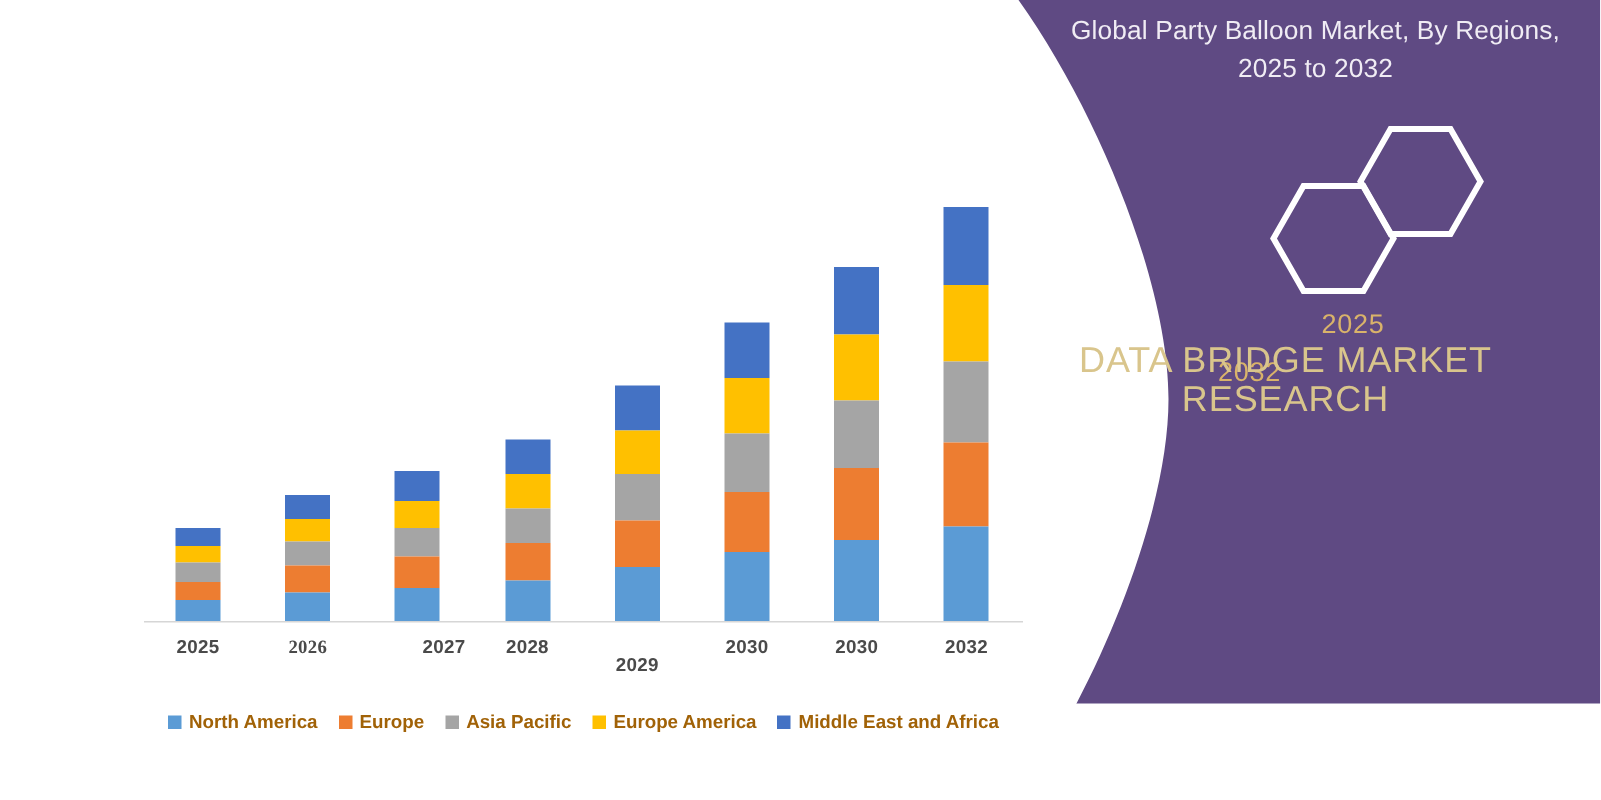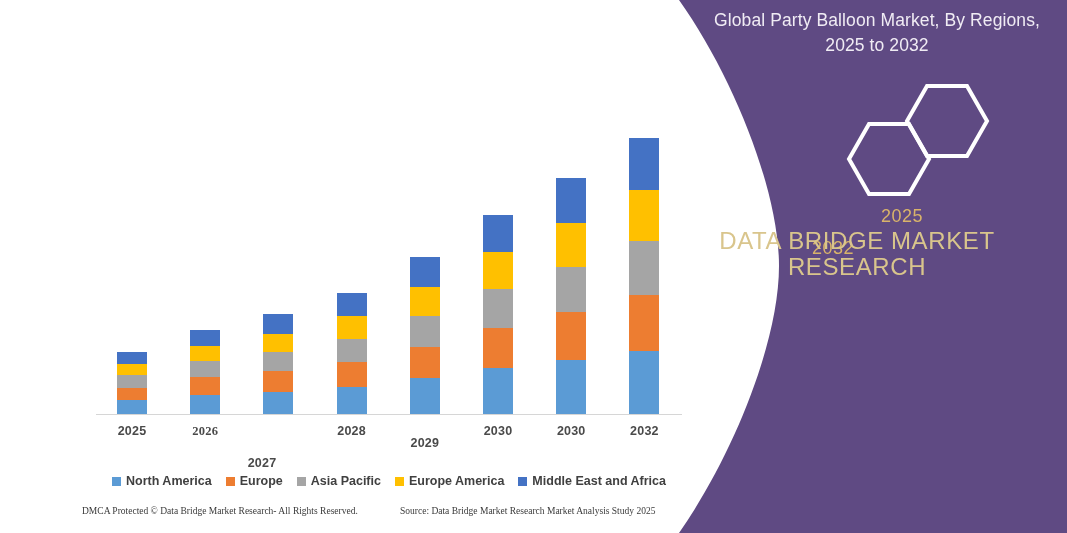--- a/index.html
+++ b/index.html
@@ -10,21 +10,21 @@
     font-family:"Liberation Sans", sans-serif;
     position:relative;
   }
   #infographic{
     position:absolute;left:0;top:0;width:1067px;height:533px;
     background:#ffffff;overflow:hidden;
   }
 
   
   .purple-panel{
-    position:absolute;right:0;top:0;width:420px;height:533px;
+    position:absolute;right:0;top:0;width:420px;height:469px;
     overflow:hidden;
   }
   .purple-panel svg{position:absolute;left:0;top:0;}
   .panel-content{
     position:absolute;left:0;top:0;width:420px;height:533px;
   }
   .panel-title{
     position:absolute;left:60px;top:8px;width:340px;
     text-align:center;
     color:#f0ecf4;font-size:17.5px;line-height:25px;
@@ -83,21 +83,21 @@
     position:absolute;left:96px;top:472px;width:586px;height:18px;
     display:flex;align-items:center;justify-content:center;gap:0px;
   }
   .legend-item{
     display:flex;align-items:center;margin:0 7px;
   }
   .legend-swatch{
     width:9px;height:9px;margin-right:5px;display:inline-block;
   }
   .legend-text{
-    color:#404040;font-size:12.5px;font-weight:bold;white-space:nowrap;
+    color:#a16207;font-size:12.5px;font-weight:bold;white-space:nowrap;
   }
 
   .footer{
     position:absolute;left:82px;top:506px;width:600px;height:16px;
     font-family:"Liberation Serif", serif;
     font-size:9.5px;color:#3a3a3a;
   }
   .footer .left{position:absolute;left:0;top:0;white-space:nowrap;}
   .footer .right{position:absolute;left:318px;top:0;white-space:nowrap;}
 </style>
@@ -163,21 +163,21 @@
         <div class="seg" style="height: 55.9483px; background: rgb(237, 125, 49);"></div>
         <div class="seg" style="height: 53.9138px; background: rgb(165, 165, 165);"></div>
         <div class="seg" style="height: 50.8621px; background: rgb(255, 192, 0);"></div>
         <div class="seg" style="height: 51.8793px; background: rgb(68, 114, 196);"></div>
       </div>
     </div>
 
   <div class="xlabels" id="xlabels">
       <span class="xlab" style="left: 6px;">2025</span>
       <span class="xlab" style="left: 79.2px; font-family: Liberation Serif, serif;">2026</span>
-      <span class="xlab" style="left: 136px; margin-top: 32px;">2027</span>
+      <span class="xlab" style="left: 170px;">2027</span>
       <span class="xlab" style="left: 225.6px;">2028</span>
       <span class="xlab" style="left: 298.8px; margin-top: 12px;">2029</span>
       <span class="xlab" style="left: 372px;">2030</span>
       <span class="xlab" style="left: 445.2px;">2030</span>
       <span class="xlab" style="left: 518.4px;">2032</span>
     </div>
 
   <div class="legend" id="legend">
       <div class="legend-item">
         <span class="legend-swatch" style="background: rgb(91, 155, 213);"></span>
@@ -194,24 +194,20 @@
       <div class="legend-item">
         <span class="legend-swatch" style="background: rgb(255, 192, 0);"></span>
         <span class="legend-text">Europe America</span>
       </div>
       <div class="legend-item">
         <span class="legend-swatch" style="background: rgb(68, 114, 196);"></span>
         <span class="legend-text">Middle East and Africa</span>
       </div>
     </div>
 
-  <div class="footer">
-    <span class="left">DMCA Protected © Data Bridge Market Research- All Rights Reserved.</span>
-    <span class="right">Source: Data Bridge Market Research  Market Analysis Study 2025</span>
-  </div>
 
   <div class="purple-panel">
     <svg width="420" height="533" viewBox="0 0 420 533">
       <path d="M 32 0 C 86 76, 132 190, 132 266 C 132 342, 86 456, 32 533 L 420 533 L 420 0 Z" fill="#5f4a83"></path>
     </svg>
 
     <div class="panel-content">
       <div class="panel-title">Global Party Balloon Market, By Regions, 2025 to 2032</div>
 
       <div class="hex-wrap">

